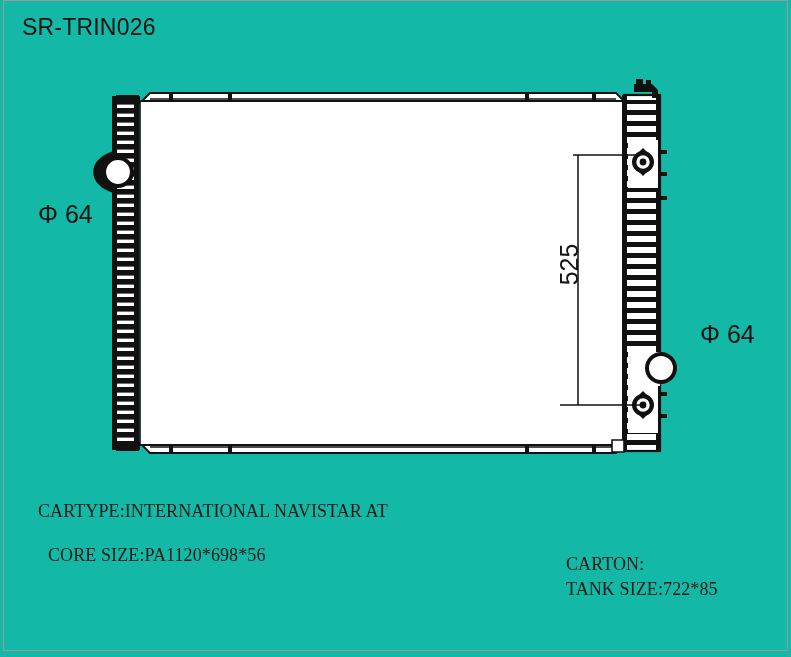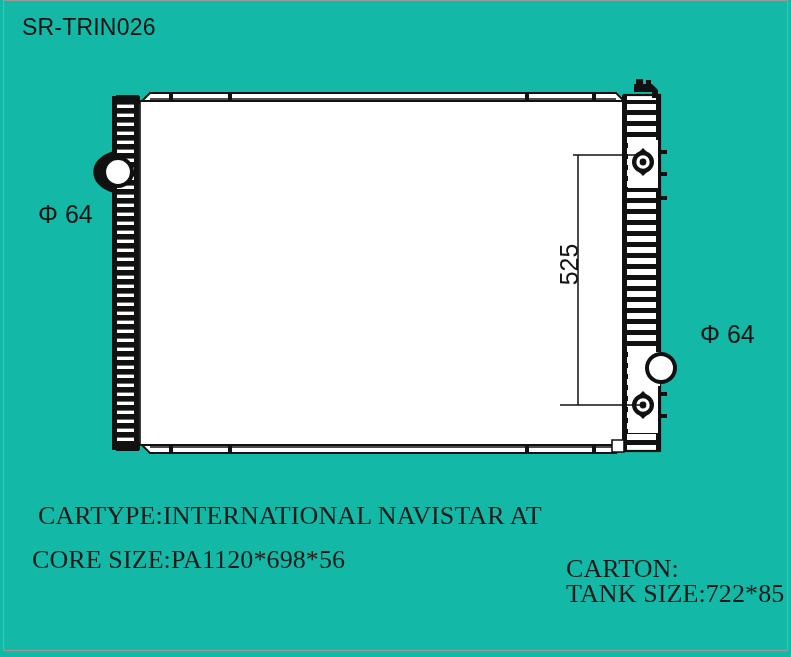--- a/index.html
+++ b/index.html
@@ -54,27 +54,27 @@
   #drawing {
     position: absolute;
     left: 0;
     top: 0;
     width: 791px;
     height: 657px;
   }
   .spec-text {
     position: absolute;
     font-family: "Liberation Serif", serif;
-    font-size: 26px;
+    font-size: 18px;
     color: #1a1a1a;
     white-space: nowrap;
     letter-spacing: 0.1px;
   }
   #spec-cartype { left: 38px; top: 501px; }
-  #spec-coresize { left: 32px; top: 545px; }
+  #spec-coresize { left: 48px; top: 545px; }
   #spec-oem     { left: 38px; top: 589px; }
   #spec-carton  { left: 566px; top: 554px; }
   #spec-tank    { left: 566px; top: 551px; margin-top: 28px; }
 
   .dim-label {
     position: absolute;
     font-family: "Liberation Sans", sans-serif;
     color: #141414;
     white-space: nowrap;
   }

